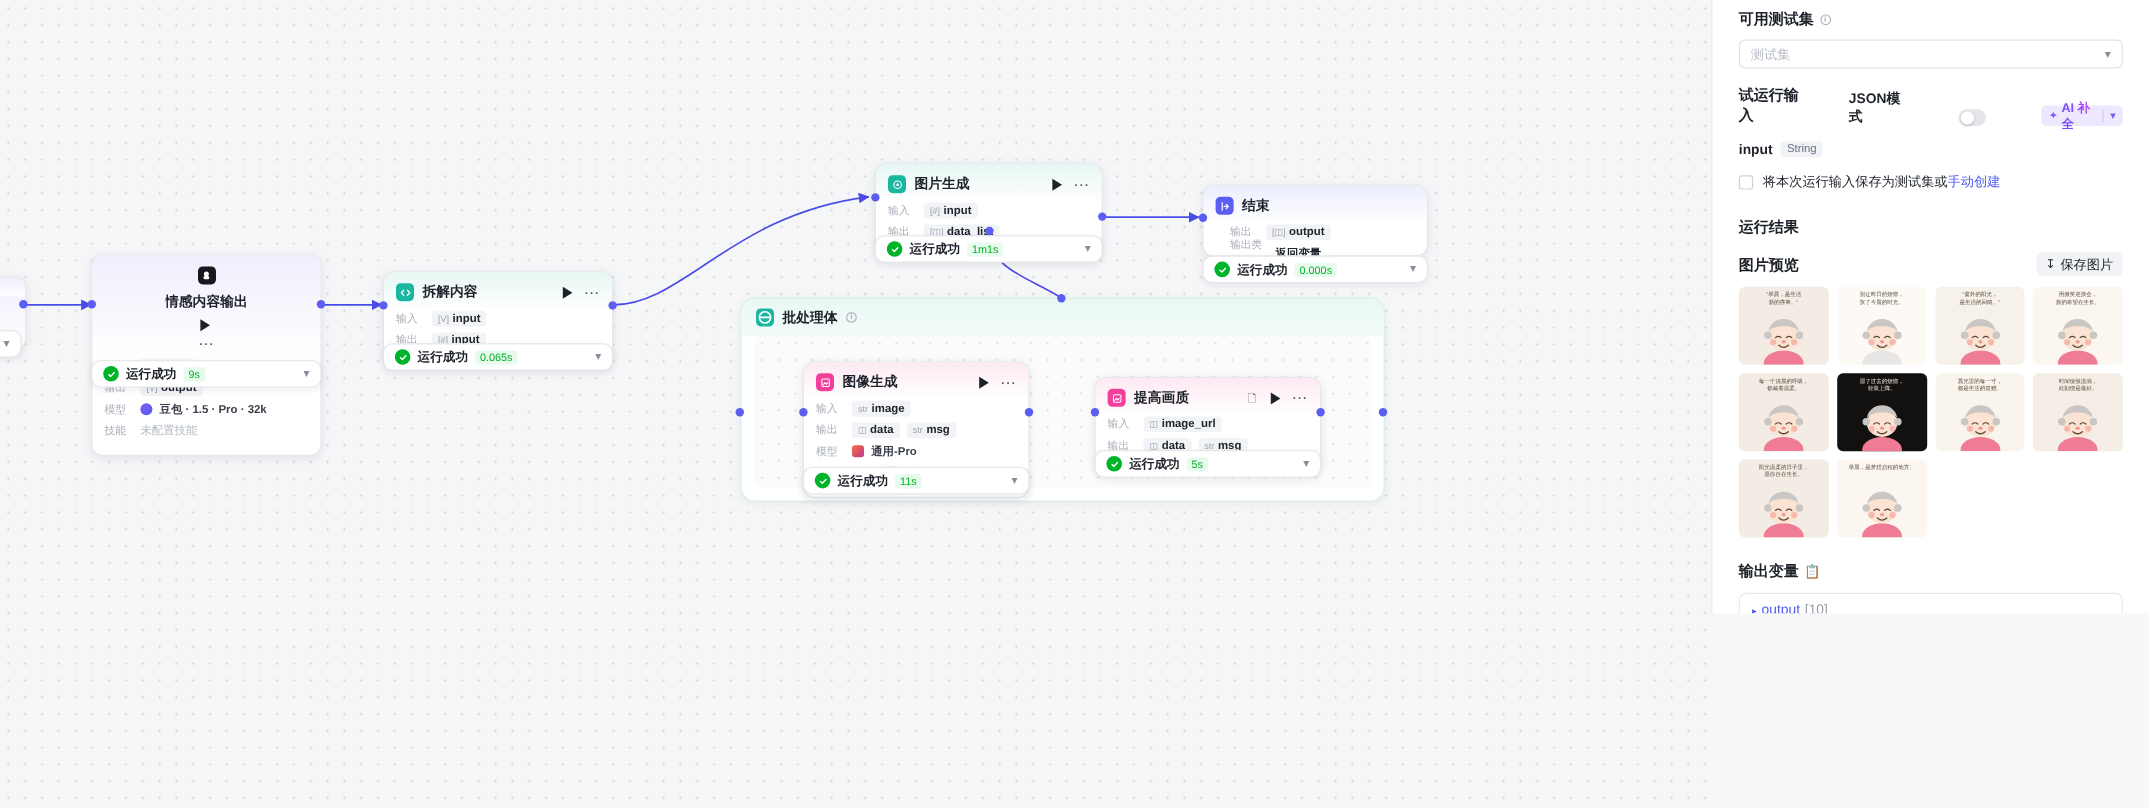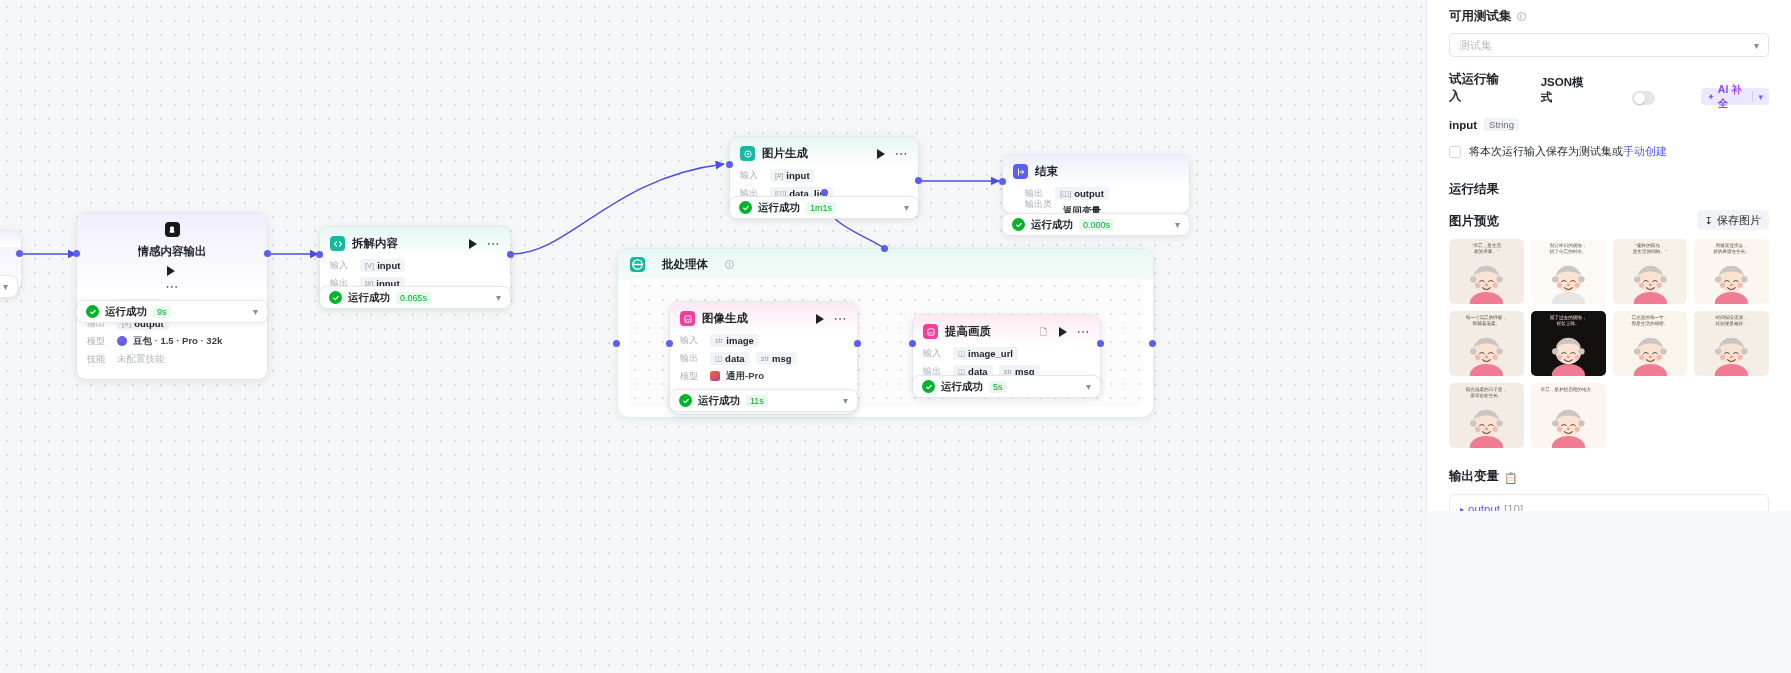--- a/index.html
+++ b/index.html
@@ -93,21 +93,21 @@
   .status .dur { font-size: 9px; color: #00b42a; background: #e8f9ed; border-radius: 3px; padding: 1px 4px; }
   .status .chev { margin-left: auto; color: #86909c; font-size: 10px; }
 
   
   #batch {
     position: absolute; border-radius: 12px;
     background: #fff; border: 1px solid #d7f0ea;
     box-shadow: 0 2px 8px rgba(20,25,40,.06);
     overflow: hidden;
   }
-  #batch .bhd { display: flex; align-items: center; gap: 17px; padding: 8px 12px; background: linear-gradient(180deg,#e9f8f4 0%,#f3fbf9 100%); }
+  #batch .bhd { display: flex; align-items: center; gap: 7px; padding: 8px 12px; background: linear-gradient(180deg,#e9f8f4 0%,#f3fbf9 100%); }
   #batch .btitle { font-size: 11.5px; font-weight: bold; color: #1d2129; }
   #batch .inner {
     position: absolute; left: 10px; right: 10px; top: 30px; bottom: 10px;
     border-radius: 8px;
     background-color: #fbfbfc;
     background-image: radial-gradient(#dfe1e5 1px, transparent 1px);
     background-size: 14px 14px;
   }
   .info { display:inline-block; width:9px; height:9px; border-radius:50%; border:1px solid #b0b5bf; color:#b0b5bf; font-size:7px; line-height:7px; text-align:center; font-weight:bold; }
 
@@ -711,21 +711,21 @@
             <path d="M23 25 q2.4 -2.2 4.8 0" stroke="#5b4636" stroke-width="1" fill="none" stroke-linecap="round"></path>
             <path d="M32.2 25 q2.4 -2.2 4.8 0" stroke="#5b4636" stroke-width="1" fill="none" stroke-linecap="round"></path>
             <circle cx="21" cy="29" r="2.6" fill="#f4a9a0" opacity=".75"></circle>
             <circle cx="39" cy="29" r="2.6" fill="#f4a9a0" opacity=".75"></circle>
             <ellipse cx="30" cy="28.5" rx="1.8" ry="1.4" fill="#f09a8e"></ellipse>
             <path d="M26 31.5 q4 3.6 8 0" stroke="#5b4636" stroke-width="1.1" fill="none" stroke-linecap="round"></path>
           </svg>
         </div>
       </div>
 
-    <div class="p-sechead" style="margin-top:20px;align-items:flex-end;">
+    <div class="p-sechead" style="margin-top:20px;">
       <span>输出变量</span>
       <span style="font-size:11px;color:#4e5969;">📋</span>
     </div>
 
     <div class="outbox">
       <div class="outline">
         <span class="caret">▸</span>
         <span>output</span>
         <span class="cnt">[10]</span>
       </div>

